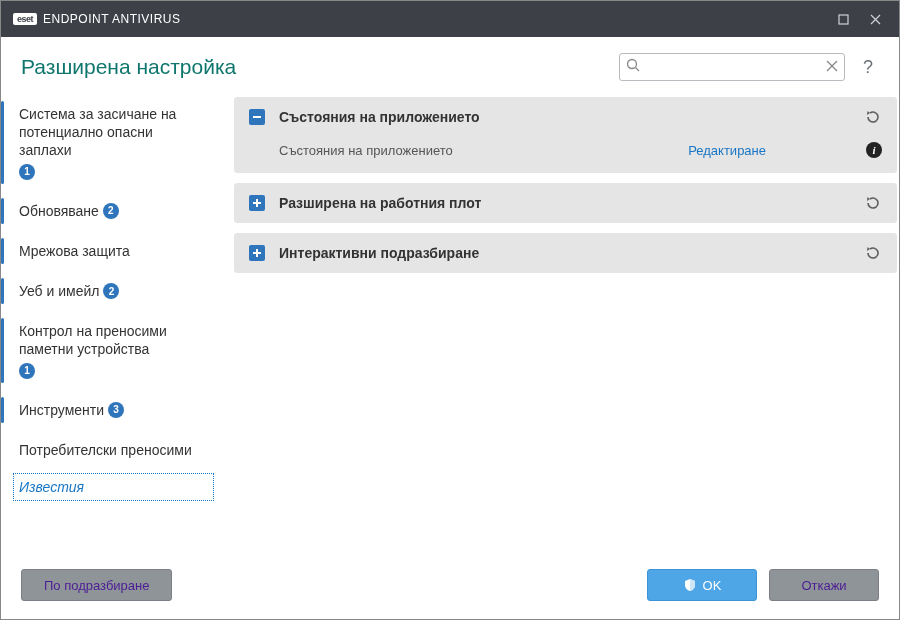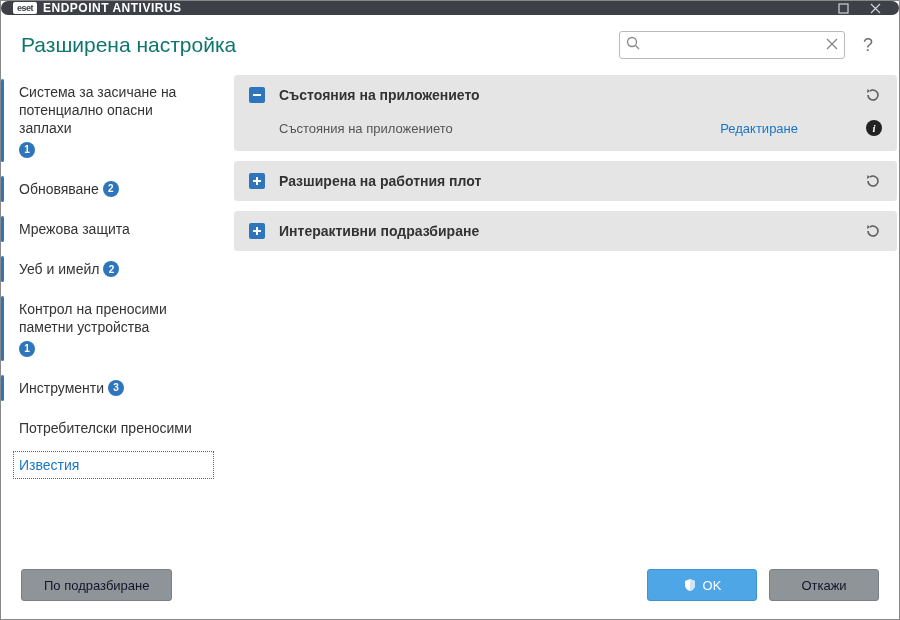--- a/index.html
+++ b/index.html
@@ -9,43 +9,42 @@
       height: 620px;
       overflow: hidden;
       background: #fff;
       display: flex;
       flex-direction: column;
       border: 1px solid #888;
     }
     .titlebar {
       background: #3d4147;
       color: #fff;
-      height: 14px;
+      height: 36px;
       display: flex;
       align-items: center;
       padding: 0 8px 0 12px;
       font-size: 12px;
-      border-radius: 10px;
     }
     .titlebar .brand {
       display: flex;
       align-items: center;
       gap: 6px;
     }
     .brand-badge {
       background: #fff;
       color: #3d4147;
       font-weight: 700;
       font-size: 9px;
       padding: 1px 4px;
       border-radius: 2px;
       letter-spacing: -0.5px;
     }
     .brand-title {
-      font-weight: 700;
+      font-weight: 400;
       letter-spacing: 0.5px;
     }
     .titlebar .spacer { flex: 1; }
     .window-btn {
       width: 32px;
       height: 30px;
       display: flex;
       align-items: center;
       justify-content: center;
       cursor: pointer;
@@ -140,20 +139,21 @@
       font-size: 10px;
       font-weight: 600;
       border-radius: 8px;
       padding: 0 4px;
     }
     .sidebar-sub {
       padding: 6px 8px 6px 0;
       font-size: 14px;
       color: #1976c5;
       cursor: pointer;
+      font-style: italic;
     }
     .sidebar-sub.selected {
       border: 1px dotted #1976c5;
       padding: 5px 7px 5px 5px;
       margin-left: -6px;
     }
 
     .main {
       flex: 1;
       padding: 0 0 0 8px;
@@ -203,21 +203,21 @@
     }
     .panel-body .row-label {
       flex: 1;
       font-size: 13px;
       color: #555;
     }
     .panel-body .row-action {
       font-size: 13px;
       color: #1976c5;
       cursor: pointer;
-      margin-right: 68px;
+      margin-right: 100px;
     }
     .info-icon {
       width: 16px;
       height: 16px;
       background: #222;
       color: #fff;
       border-radius: 50%;
       display: flex;
       align-items: center;
       justify-content: center;
@@ -241,21 +241,21 @@
       font-size: 13px;
       border: 1px solid transparent;
       cursor: pointer;
       display: inline-flex;
       align-items: center;
       justify-content: center;
       gap: 6px;
     }
     .btn-default {
       background: #8f9499;
-      color: #0f172a;
+      color: #4c1d95;
       min-width: 110px;
       border: 1px solid #7b8086;
     }
     .btn-primary {
       background: #4ea6e6;
       color: #fff;
       min-width: 110px;
       border: 1px solid #3c94d6;
     }
     .btn-primary svg { flex-shrink: 0; }

